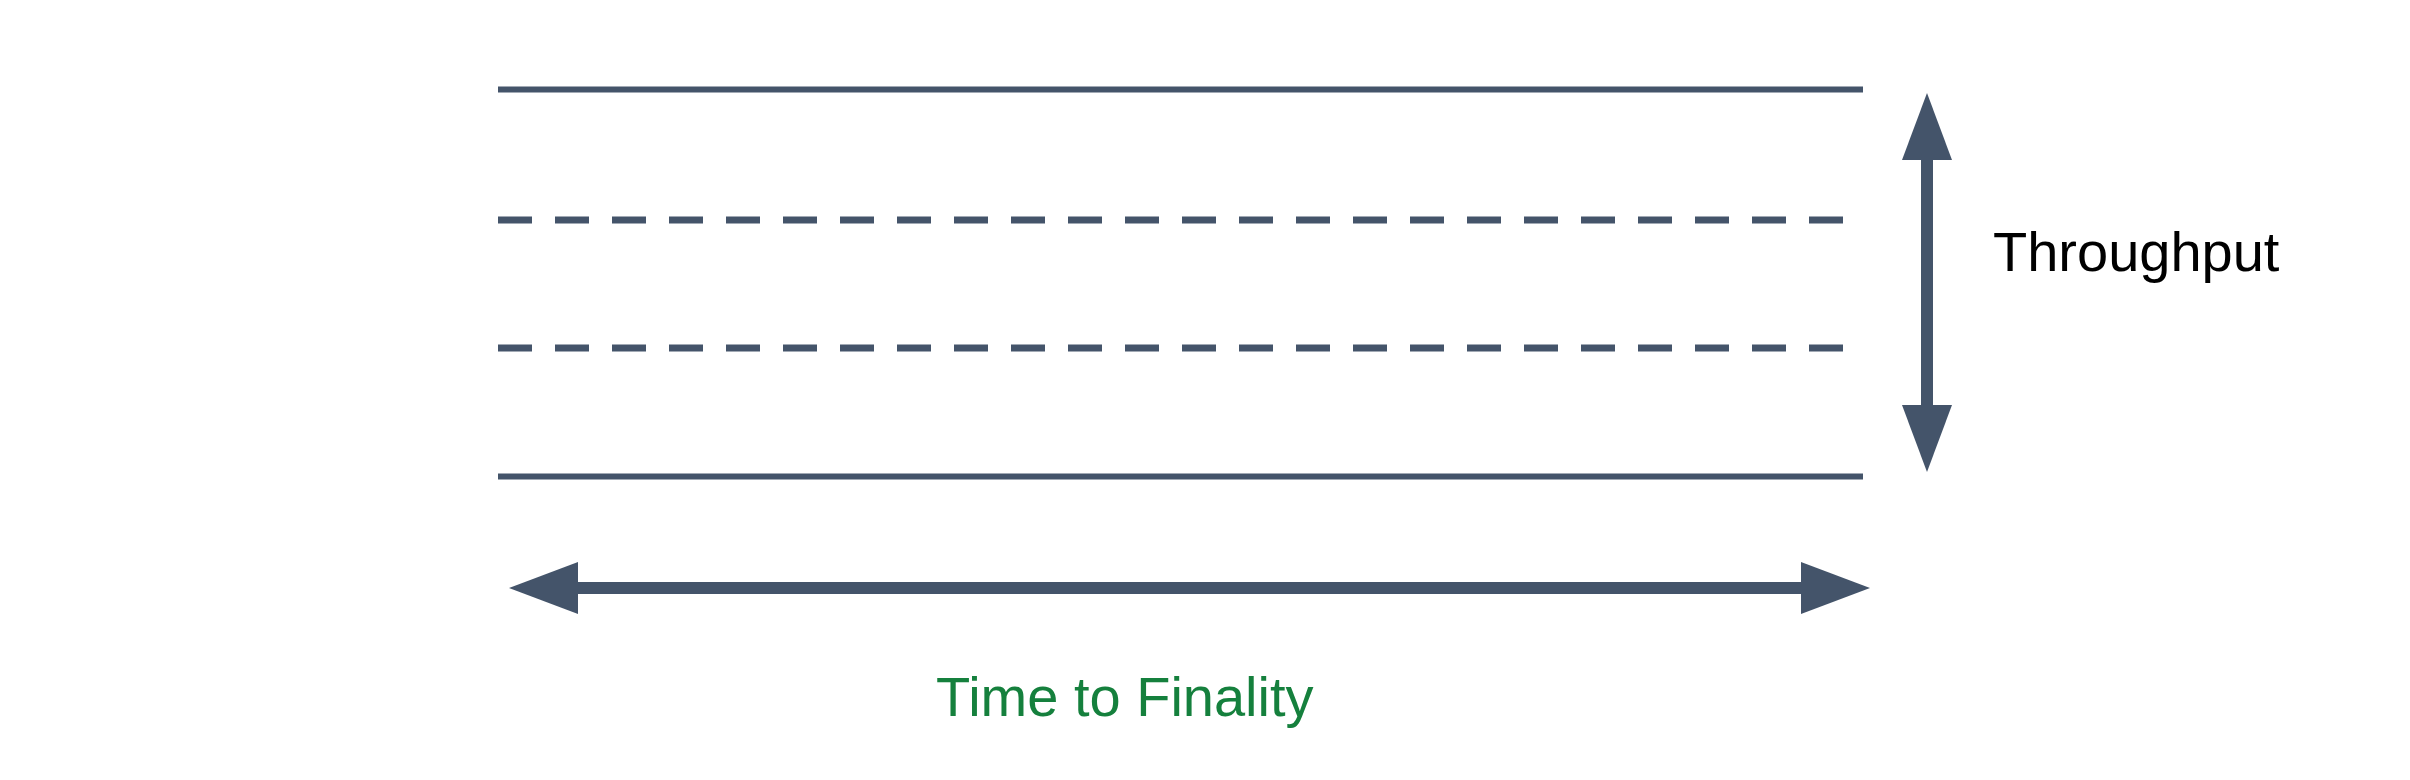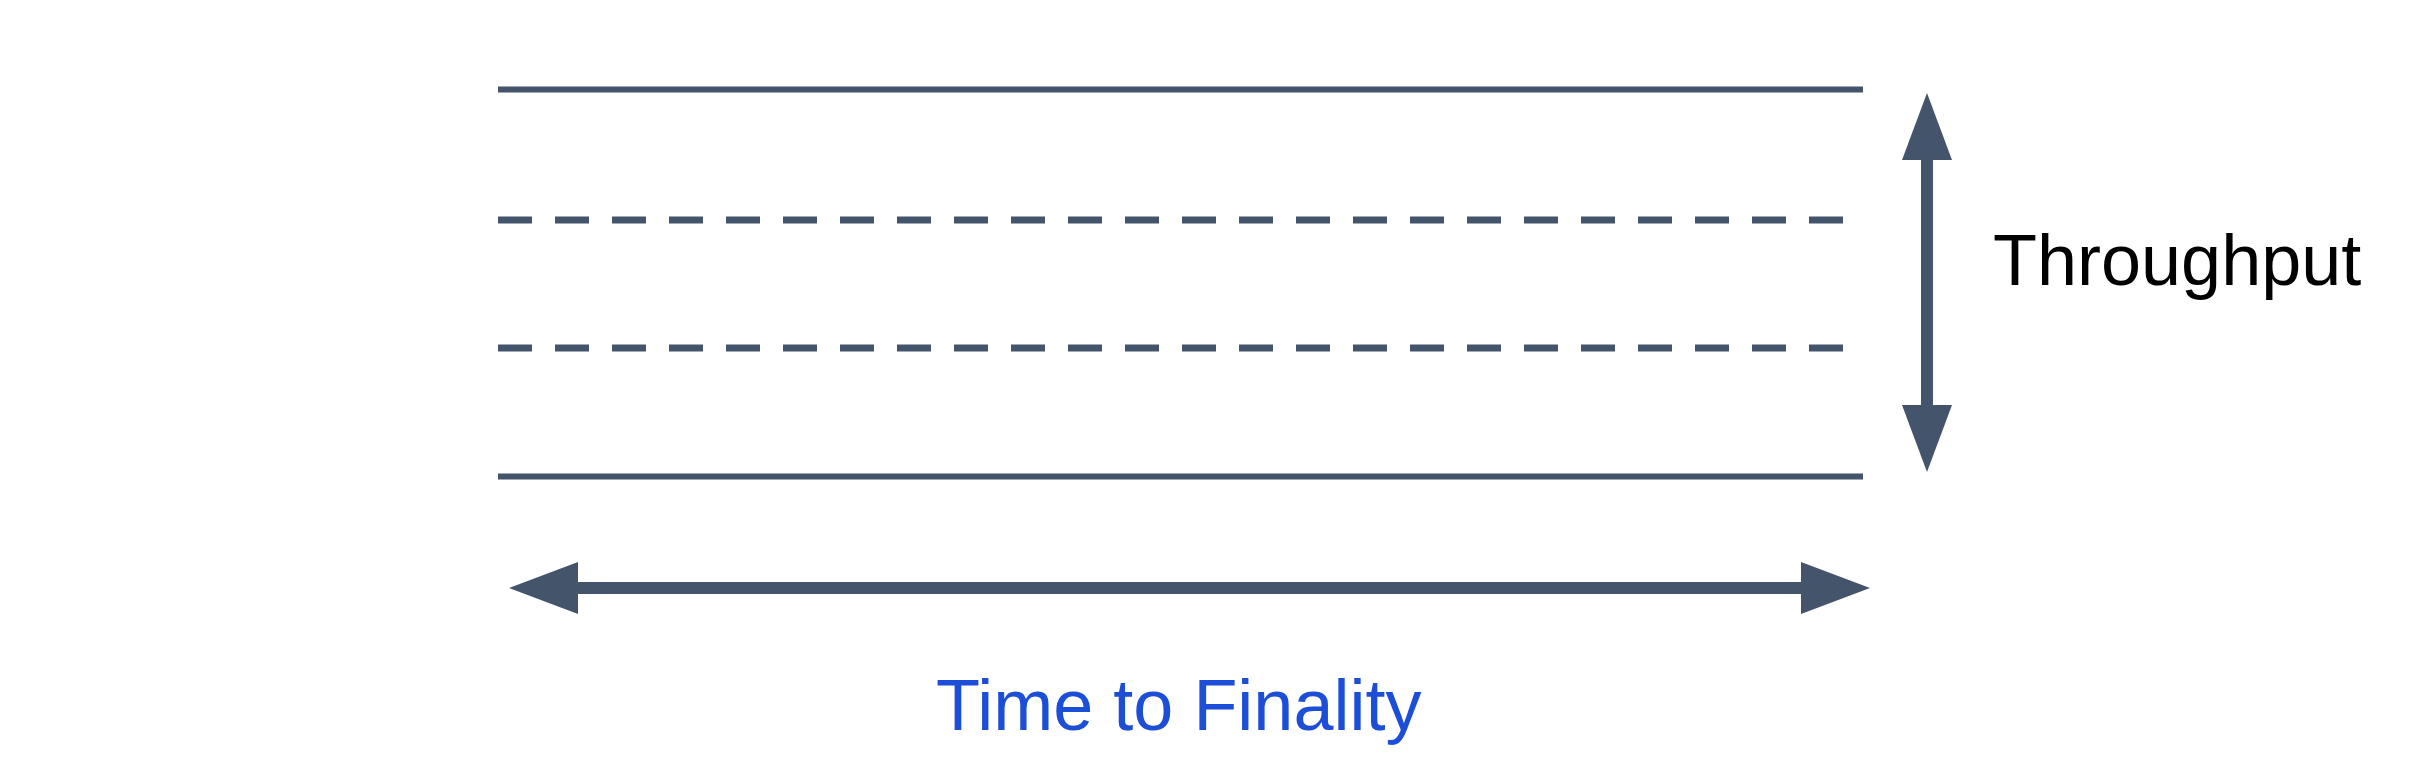--- a/index.html
+++ b/index.html
@@ -23,21 +23,21 @@
     top: 0;
     left: 0;
     width: 2410px;
     height: 780px;
     display: block;
   }
   .label {
     position: absolute;
     color: #000000;
     font-family: "Liberation Sans", sans-serif;
-    font-size: 72px;
+    font-size: 56px;
     font-weight: 400;
     line-height: 1;
     white-space: nowrap;
     letter-spacing: 0px;
   }
   #throughput-label {
     left: 1993px;
     top: 224px;
   }
   #time-to-finality-label {
@@ -70,15 +70,15 @@
 
     <g>
       <rect x="578" y="582" width="1223" height="12" fill="#44546A"></rect>
       <polygon points="509,588 578,562 578,614" fill="#44546A"></polygon>
       <polygon points="1870,588 1801,562 1801,614" fill="#44546A"></polygon>
     </g>
   </svg>
 
   <div class="label" id="throughput-label" style="color: rgb(0, 0, 0);">Throughput</div>
 
-  <div class="label" id="time-to-finality-label" style="color: #1d4ed8;">Time to Finality</div>
+  <div class="label" id="time-to-finality-label" style="color: #15803d;">Time to Finality</div>
 
 </div>
 
 </body></html>

